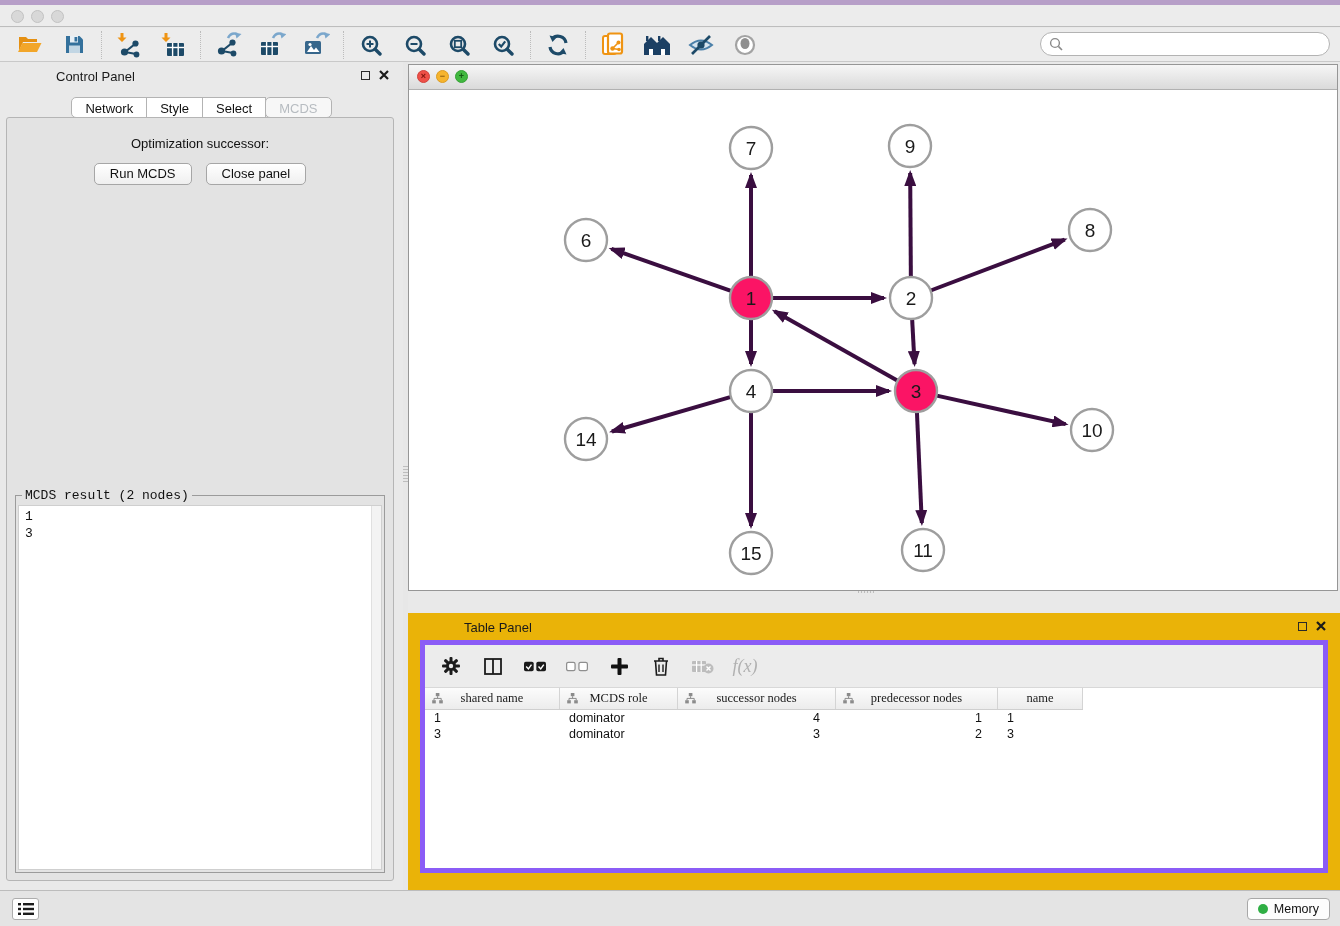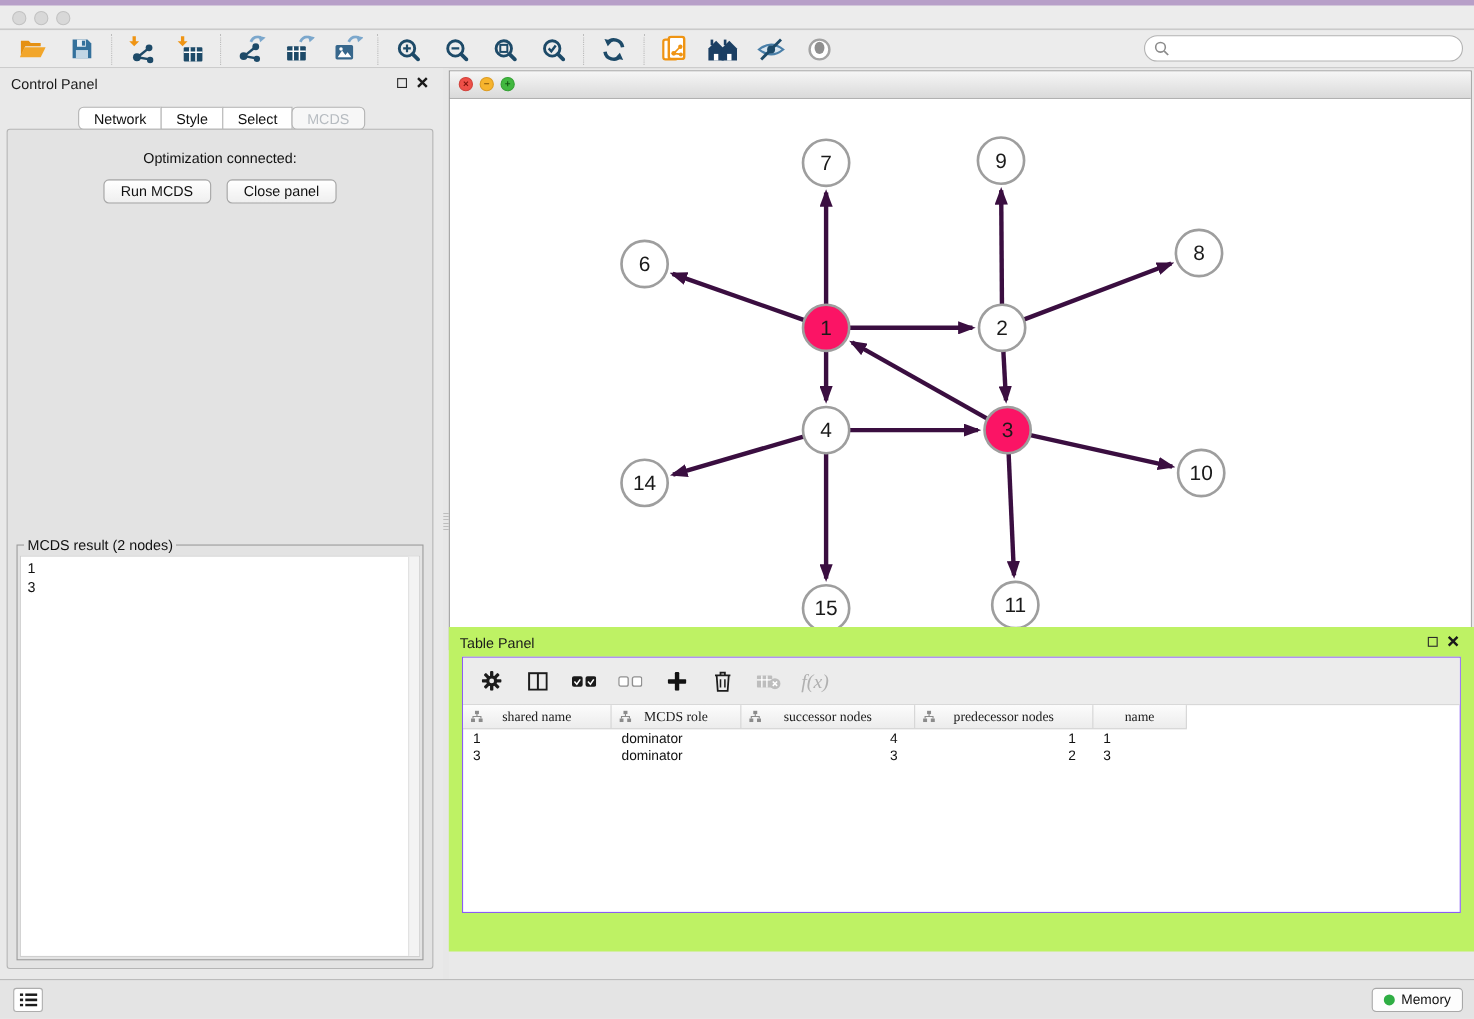--- a/index.html
+++ b/index.html
@@ -16,37 +16,37 @@
 
   
   .toolbar { position:absolute; left:0; top:28px; width:100%; height:34px; background:#ececec; border-bottom:1px solid #c9c9c9; display:flex; align-items:center; padding-left:8px; }
   .tb-btn { width:44px; height:32px; display:flex; align-items:center; justify-content:center; flex:0 0 auto; }
   .tb-sep { width:1px; height:28px; border-left:1px dotted #bcbcbc; margin:0 5px; flex:0 0 auto; }
   .search-wrap { position:absolute; right:10px; top:4px; width:290px; height:24px; background:#fff; border:1px solid #b3b3b3; border-radius:12px; display:flex; align-items:center; padding-left:8px; }
   .search-input { border:none; outline:none; background:transparent; font-size:13px; width:250px; margin-left:5px; }
 
   
   .control-panel { position:absolute; left:0; top:62px; width:403px; height:828px; background:#e9e9e9; }
-  .panel-header { position:relative; height:26px; }
+  .panel-header { position:relative; height:26px;margin-left:46px; }
   .panel-title { position:absolute; left:10px; top:7px; font-size:13px; color:#1a1a1a; }
   .float-btn { position:absolute; top:9px; width:9px; height:9px; border:1.5px solid #2a2a2a; background:transparent; }
   .close-x { position:absolute; top:7px; width:12px; height:12px; }
   .cp-float{right:33px} .cp-close{right:13px}
   .cp-tabs { position:absolute; left:0; right:0; top:35px; height:21px; display:flex; justify-content:center; }
   .seg { padding:2px 13px 0 13px; height:21px; border:1px solid #b3b3b3; background:#fff; font-size:13px; color:#111; margin-left:-1px; line-height:17px; }
   .seg-first { border-radius:5px 0 0 5px; margin-left:0; }
   .seg-last { border-radius:0 5px 5px 0; }
   .seg-selected { color:#b7bcc1; background:#f7f7f7; border-radius:5px; }
   .cp-body { position:absolute; left:6px; right:9px; top:55px; bottom:9px; background:#e3e3e3; border:1px solid #b5b5b5; border-radius:3px; }
   .opt-label { margin-top:18px; text-align:center; font-size:13px; color:#111; }
   .criterion-select { position:relative; width:310px; height:23px; margin:11px auto 0 auto; background:#fff; border:1px solid #a6a6a6; border-radius:5px; font-size:13px; line-height:21px; padding-left:11px; color:#111; }
   .stepper { position:absolute; right:5px; top:4px; }
   .btn-row { display:flex; justify-content:center; gap:14px; margin-top:12px; }
   .aqua-btn { height:22px; padding:0 15px; background:linear-gradient(#ffffff,#efefef); border:1px solid #a6a6a6; border-radius:5px; font-size:13px; color:#111; line-height:20px; }
-  .result-fieldset { position:absolute; left:8px; right:8px; top:370px; height:385px; border:1px solid #9b9b9b; min-inline-size:0; padding:2px; }
+  .result-fieldset { position:absolute; left:8px; right:8px; top:370px; height:385px; border:1px solid #9b9b9b; min-inline-size:0; padding:2px;font-family:Liberation Mono, monospace; }
   .result-fieldset legend { font-size:13px; color:#111; margin-left:4px; padding:0 3px; }
   .result-area { position:relative; width:100%; height:100%; background:#fff; border:1px solid #cfcfcf; }
   .result-text { position:absolute; left:0; top:0; right:11px; bottom:0; padding:2px 6px; font-size:13px; line-height:17px; color:#111; white-space:pre; }
   .scroll-track { position:absolute; right:0; top:0; bottom:0; width:10px; background:#f3f3f3; border-left:1px solid #e0e0e0; }
 
   
   .v-divider { position:absolute; left:403px; top:62px; width:5px; bottom:36px; background:#e7e7e7; }
   .v-grip { position:absolute; left:0; top:404px; width:5px; height:16px; background:repeating-linear-gradient(#bdbdbd 0 1px, #e7e7e7 1px 3px); }
   .h-grip { position:absolute; left:858px; top:589px; width:16px; height:4px; background:repeating-linear-gradient(90deg,#bdbdbd 0 1px, #e7e7e7 1px 3px); }
 
@@ -54,23 +54,23 @@
   .net-window { position:absolute; left:408px; top:64px; width:930px; height:527px; background:#fff; border:1px solid #969696; }
   .net-titlebar { position:relative; height:25px; background:linear-gradient(#f6f6f6,#dadada); border-bottom:1px solid #b1b1b1; }
   .mac-btn { position:absolute; top:5px; width:13px; height:13px; border-radius:50%; display:flex; align-items:center; justify-content:center; font-size:9px; font-weight:bold; line-height:1; }
   .mac-red { left:8px; background:#ee5048; border:1px solid #d2423c; color:#7d120b; }
   .mac-yellow { left:27px; background:#f6b42d; border:1px solid #dd9c22; color:#8d5d0e; }
   .mac-green { left:46px; background:#41b83f; border:1px solid #35a135; color:#155c15; }
   .net-title { position:absolute; left:0; right:0; top:5px; text-align:center; font-size:13px; color:#222; }
   .net-canvas { position:absolute; left:0; top:25px; right:0; bottom:0; background:#fff; overflow:hidden; }
 
   
-  .table-panel { position:absolute; left:408px; top:570px; width:932px; height:295px; background:#bef264; }
+  .table-panel { position:absolute; left:408px; top:613px; width:932px; height:295px; background:#eab308; }
   .tp-float{right:33px} .tp-close{right:13px}
-  .tp-content { position:absolute; left:12px; top:27px; width:908px; height:233px; background:#fff; border:1px solid #8b5cf6; }
+  .tp-content { position:absolute; left:12px; top:27px; width:908px; height:233px; background:#fff; border:5px solid #8b5cf6; }
   .tp-toolbar { height:43px; background:#ececec; border-bottom:1px solid #d8d8d8; display:flex; align-items:center; padding-left:15px; gap:20px; }
   .tp-tool { display:flex; align-items:center; justify-content:center; width:22px; height:28px; }
   .fx-label { font-style:italic; font-family:"Liberation Serif", serif; font-size:18px; color:#b0b0b0; }
   .tgrid-header { display:inline-flex; height:22px; background:linear-gradient(#fcfcfc,#ececec); border-bottom:1px solid #cfcfcf;font-family:Liberation Serif, serif; }
   .th { position:relative; display:flex; align-items:center; justify-content:center; border-right:1px solid #d4d4d4; font-size:12.5px; color:#1a1a1a; }
   .th .hier { position:absolute; left:7px; top:5px; }
   .w0{width:135px}.w1{width:118px}.w2{width:158px}.w3{width:162px}.w4{width:85px}
   .tgrid-row { display:flex; height:16px; align-items:center; font-size:12.5px; color:#111; }
   .tgrid-td { display:inline-block; padding:0 16px 0 9px; }
   .tp-tabs { position:absolute; left:0; right:0; top:268px; height:21px; display:flex; justify-content:center; }
@@ -261,21 +261,21 @@
           <path d="M2 2l8 8M10 2l-8 8" stroke="#1a1a1a" stroke-width="2.2"></path>
         </svg>
     </div>
     <div class="cp-tabs">
       <div class="seg seg-first">Network</div>
       <div class="seg">Style</div>
       <div class="seg">Select</div>
       <div class="seg seg-last seg-selected">MCDS</div>
     </div>
     <div class="cp-body">
-      <div class="opt-label">Optimization connected:</div>
+      <div class="opt-label">Optimization successor:</div>
       <div class="btn-row">
         <button class="aqua-btn">Run MCDS</button>
         <button class="aqua-btn">Close panel</button>
       </div>
       <fieldset class="result-fieldset">
         <legend>MCDS result (2 nodes)</legend>
         <div class="result-area">
           <div class="result-text" id="result-text">1
 3</div>
           <div class="scroll-track"></div>

